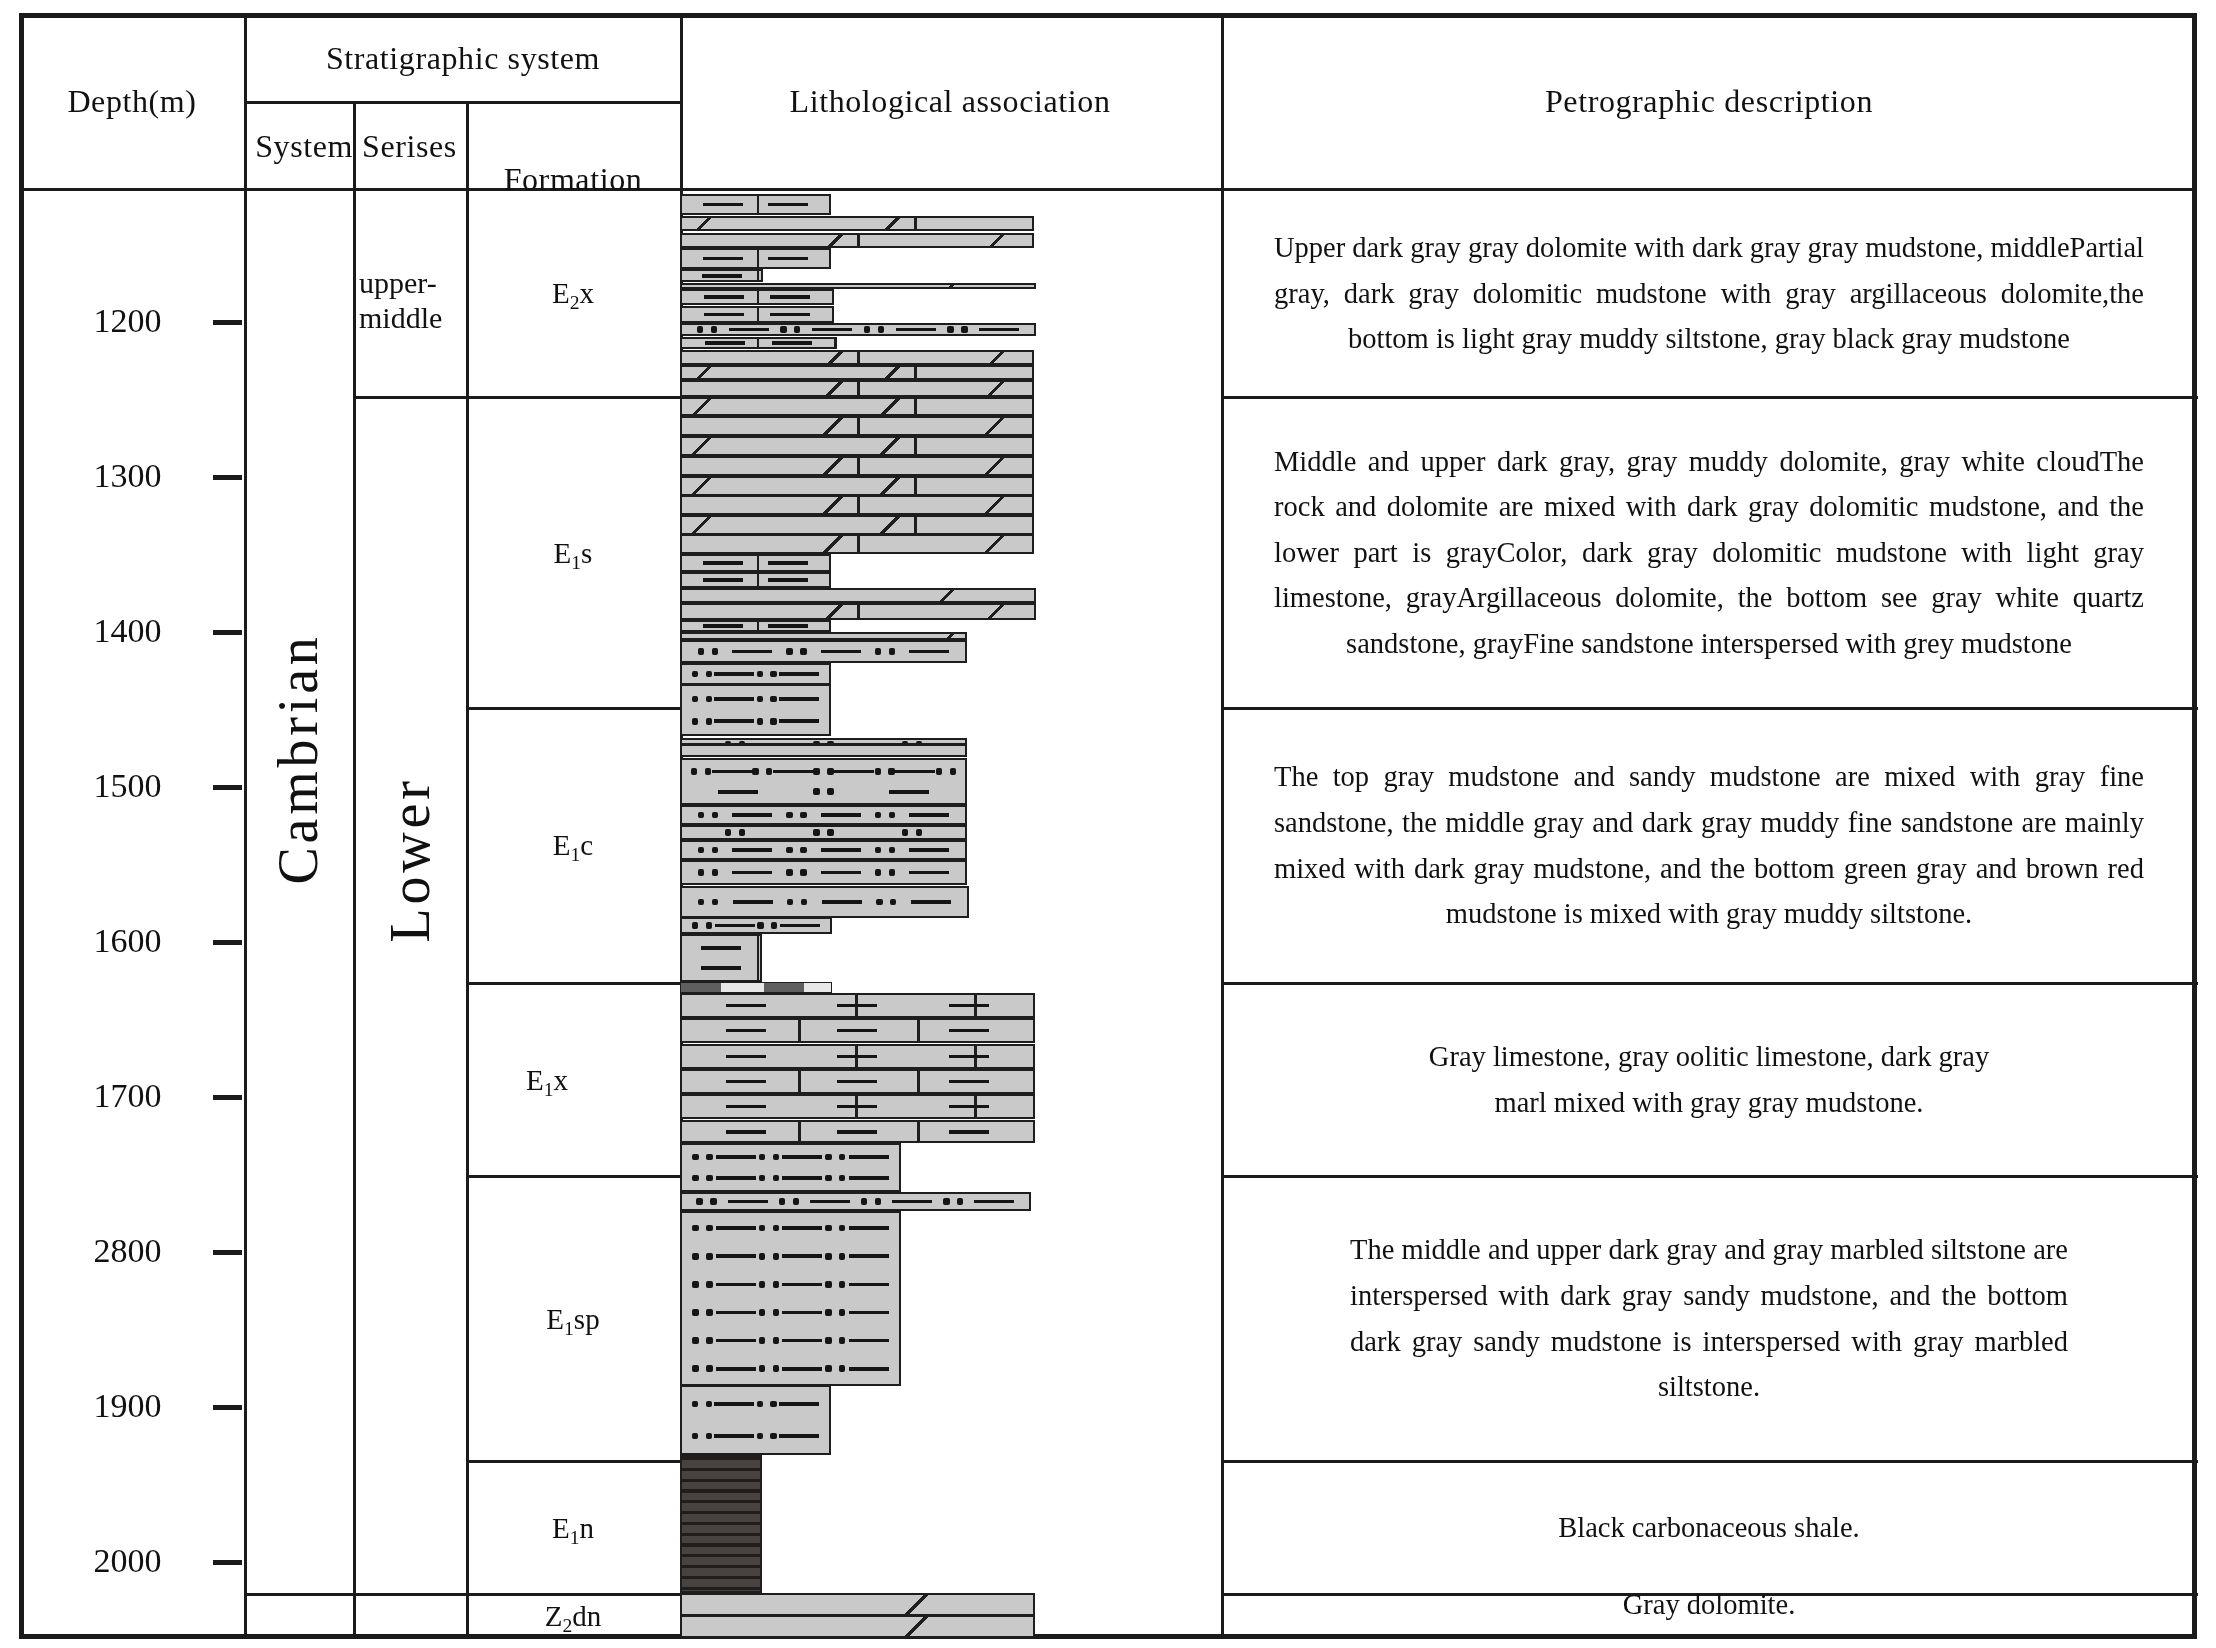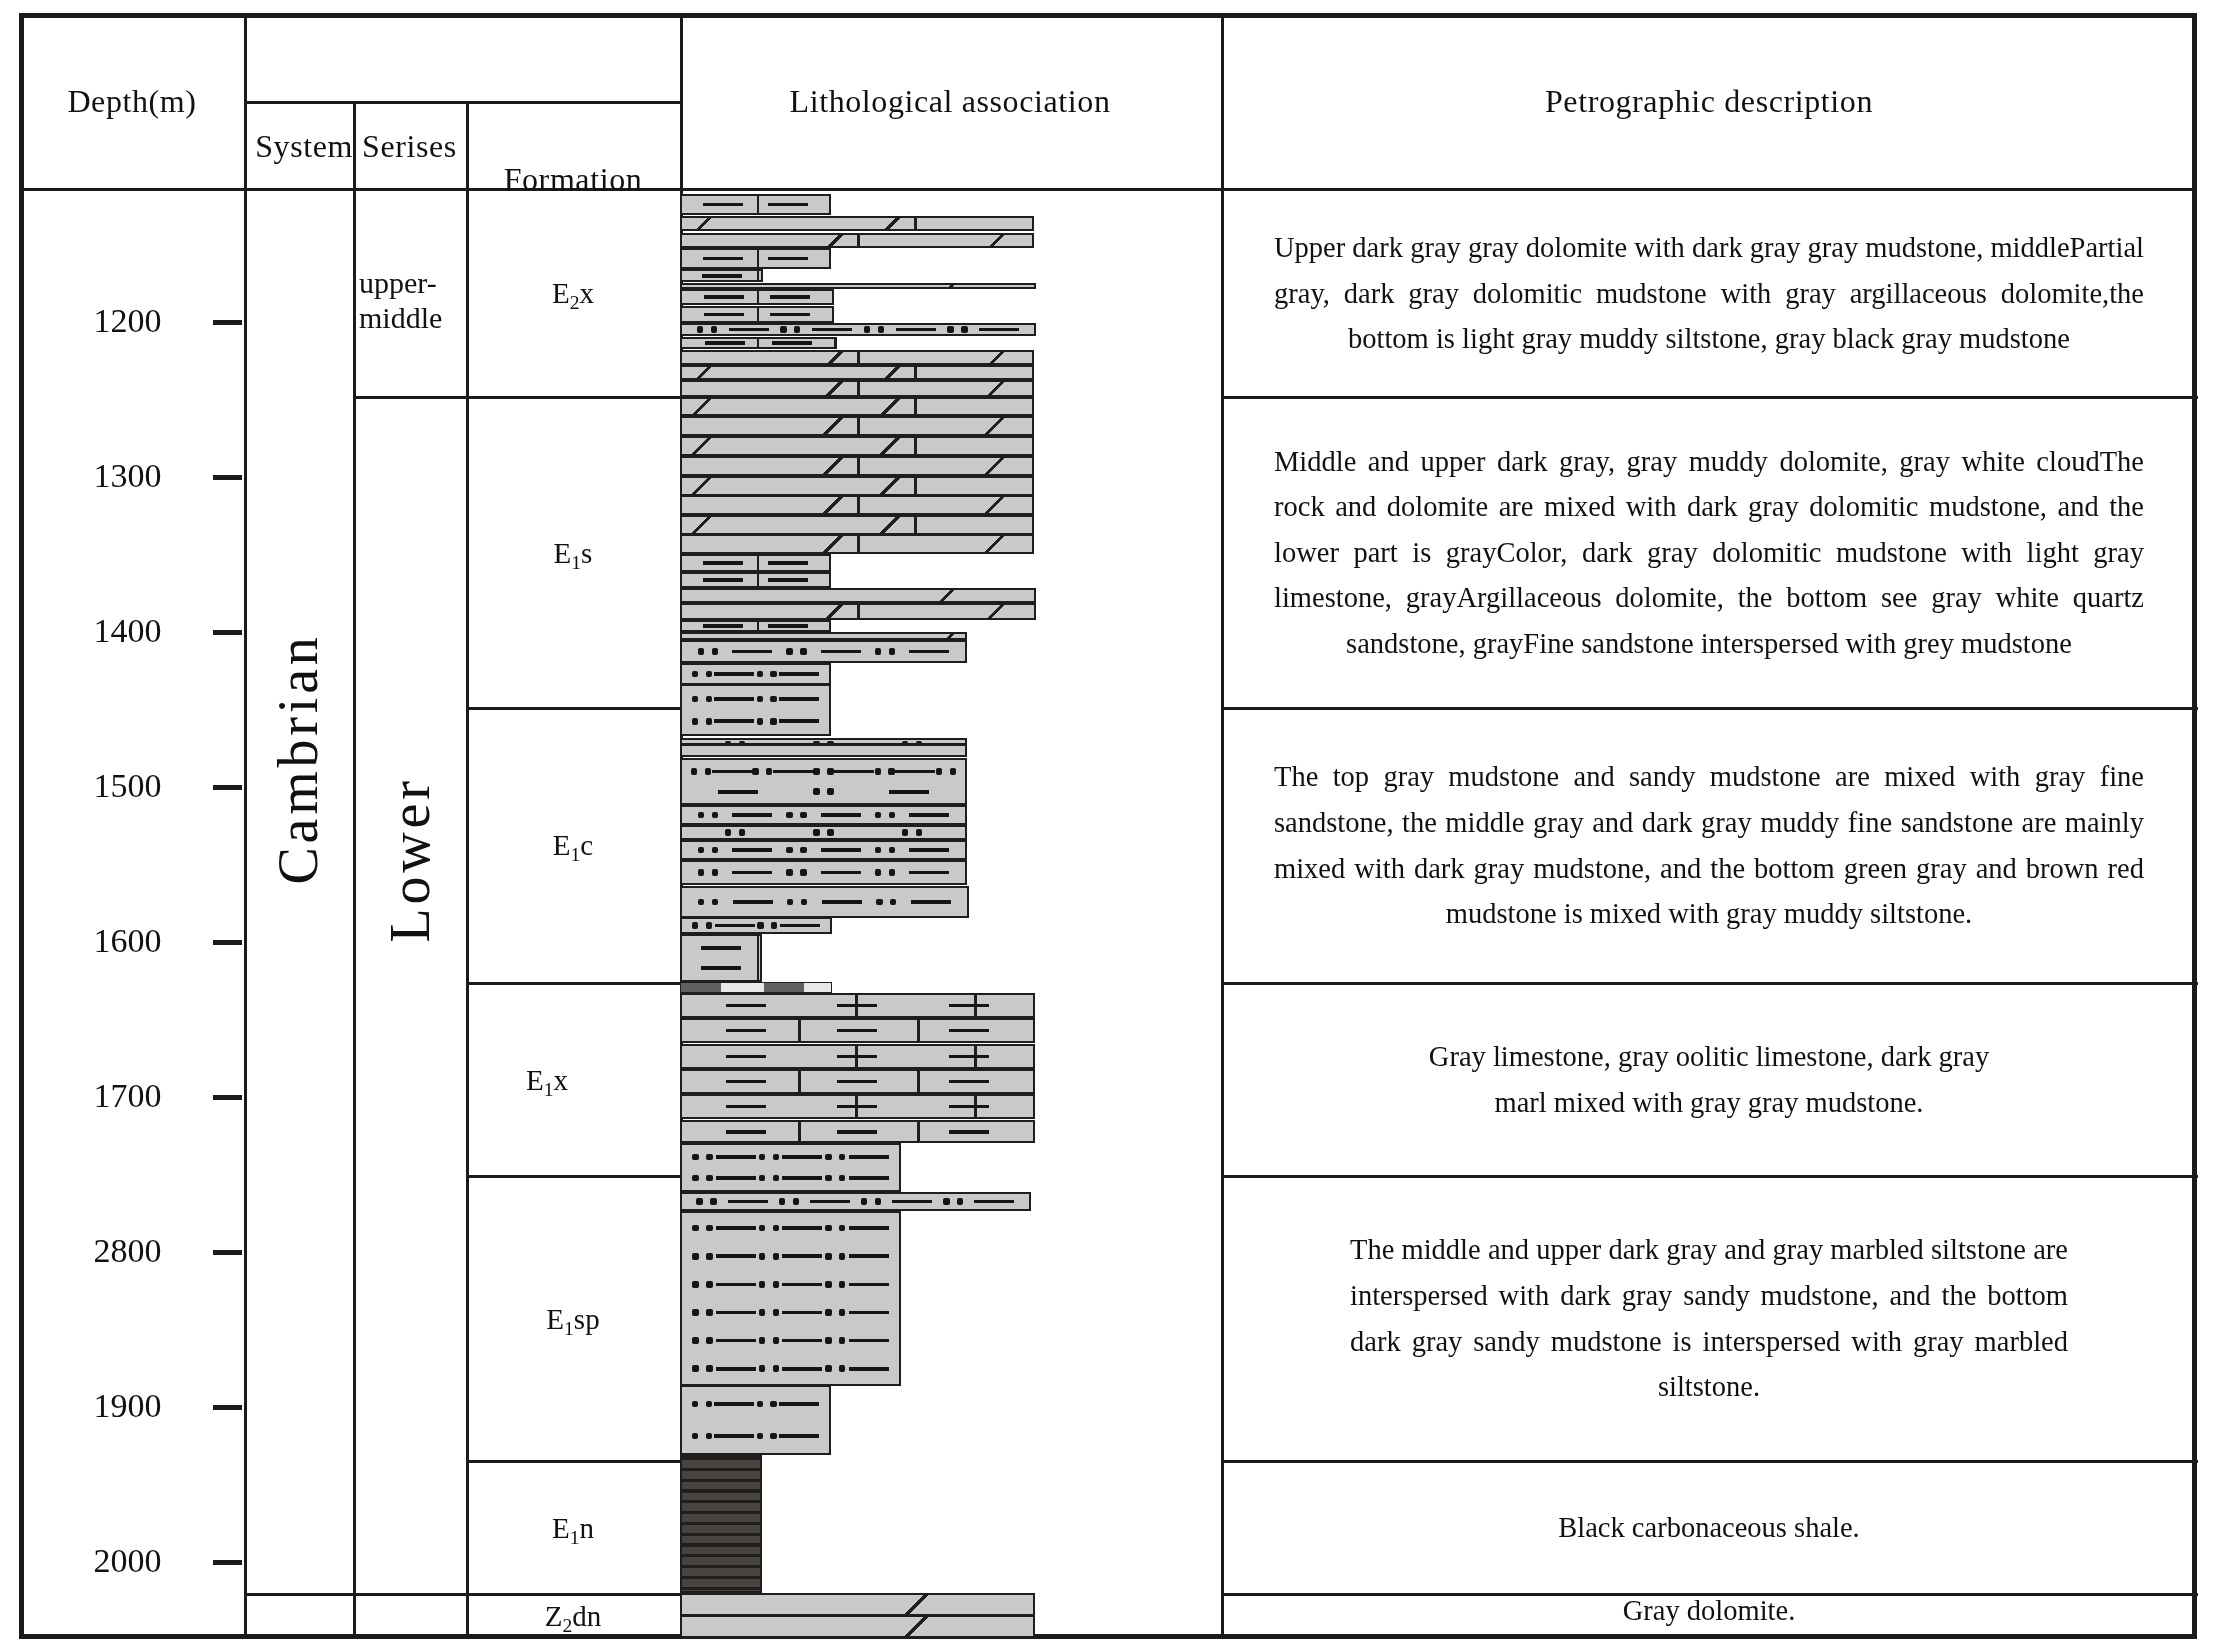--- a/index.html
+++ b/index.html
@@ -65,20 +65,23 @@
   <div class="vline" style="left:353px;top:101px;height:1537px;"></div>
   <div class="vline" style="left:466px;top:101px;height:1537px;"></div>
   <div class="vline" style="left:680px;top:12.7px;height:1626px;"></div>
   <div class="vline" style="left:1221px;top:12.7px;height:1626px;"></div>
   <div class="hline" style="left:244px;top:101px;width:439px;"></div>
   <div class="hline" style="left:19px;top:188px;width:2178px;"></div>
 
   <div class="cell-label" style="left:21.5px;top:15px;width:221px;height:173px;">
     <span>Depth(m)</span>
   </div>
+  <div class="cell-label" style="left:246px;top:15px;width:434px;height:86px;">
+    <span>Stratigraphic system</span>
+  </div>
   <div class="cell-label" style="left:244px;top:104px;width:109px;height:85px;justify-content:flex-end;">
     <span>System</span>
   </div>
   <div class="cell-label" style="left:353px;top:104px;width:113px;height:85px;">
     <span>Serises</span>
   </div>
   <div class="cell-label" style="left:466px;top:104px;width:214px;height:85px;margin-top:33px;">
     <span>Formation</span>
   </div>
   <div class="cell-label" style="left:1223px;top:15px;width:972px;height:173px;">
@@ -685,18 +688,18 @@
       </div>
       <div class="hline" style="left: 1221px; top: 1175px; width: 977px;"></div>
       <div class="desc j" style="top: 1176px; height: 285px; padding: 0px 127px;">
         <div class="txt">The middle and upper dark gray and gray marbled siltstone are interspersed with dark gray sandy mudstone, and the bottom dark gray sandy mudstone is interspersed with gray marbled siltstone.</div>
       </div>
       <div class="hline" style="left: 1221px; top: 1460px; width: 977px;"></div>
       <div class="desc c" style="top: 1461px; height: 133px; padding: 0px 202px;">
         <div class="txt">Black carbonaceous shale.</div>
       </div>
       <div class="hline" style="left: 1221px; top: 1593px; width: 977px;"></div>
-      <div class="desc c" style="top: 1594px; height: 34px; padding: 0px 202px;">
+      <div class="desc c" style="top: 1594px; height: 34px; padding: 0px 202px; align-items: flex-end;">
         <div class="txt">Gray dolomite.</div>
       </div>
     </div>
 </div>
 
 
 </body></html>

